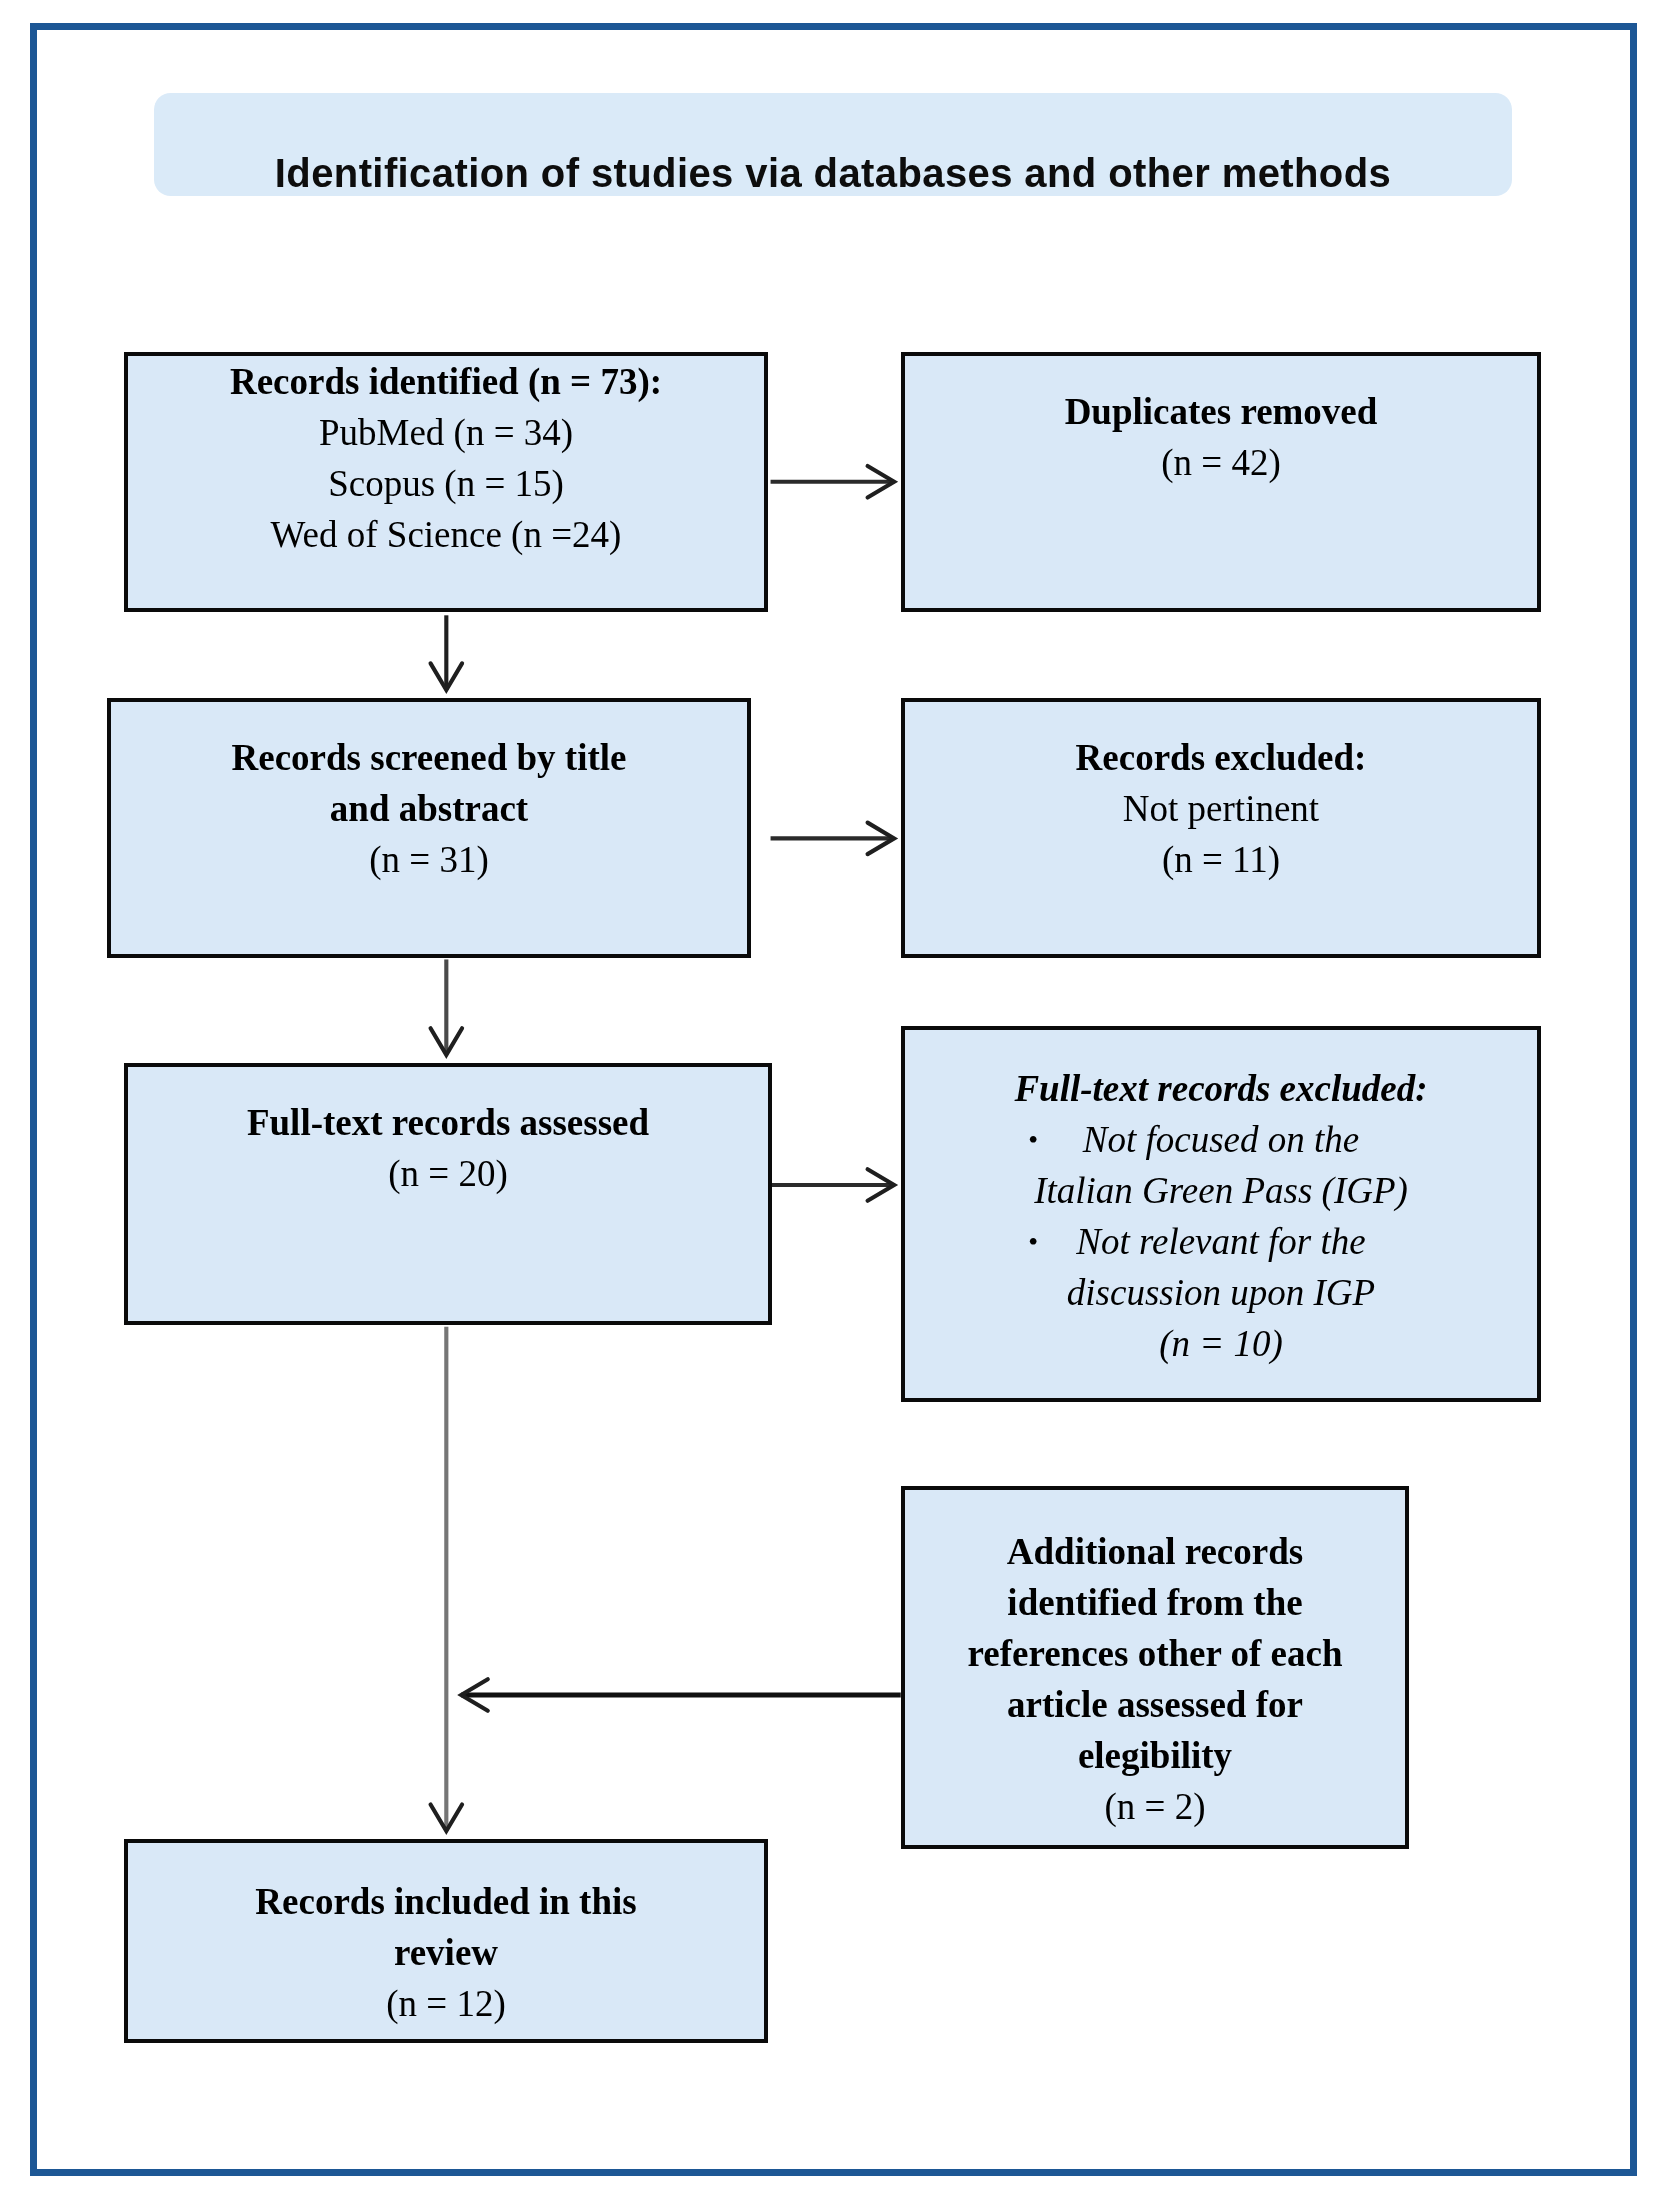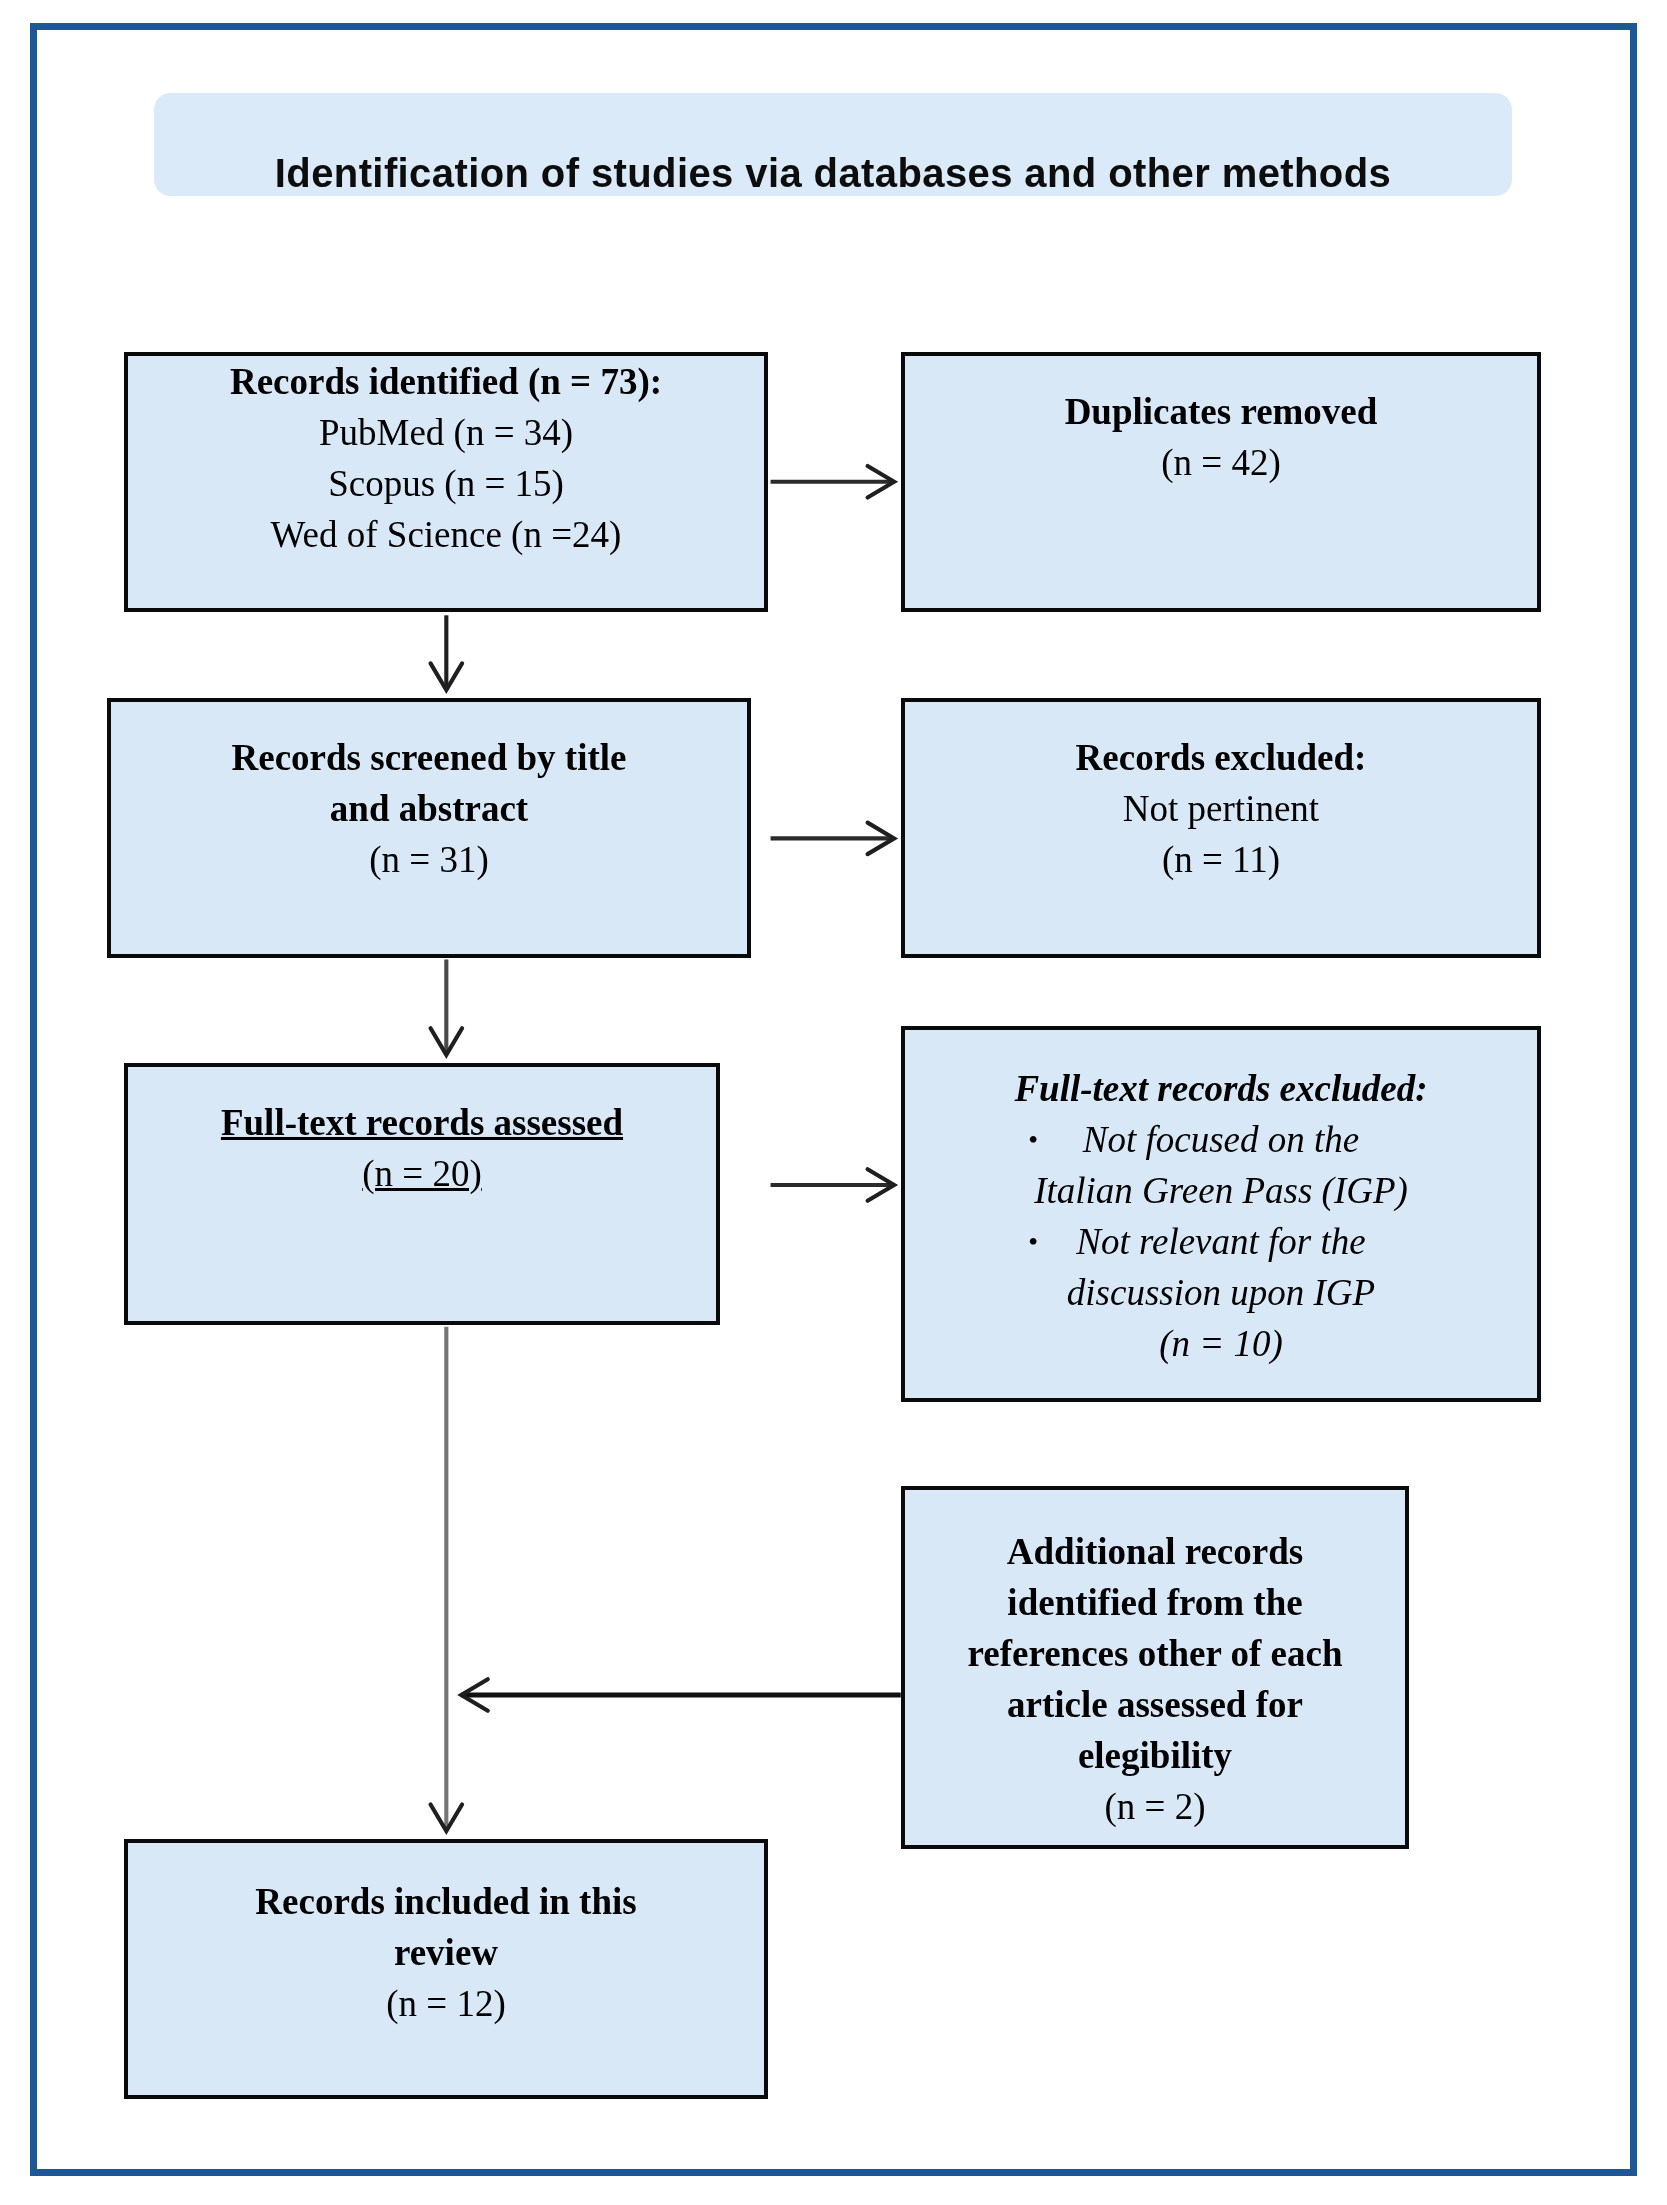--- a/index.html
+++ b/index.html
@@ -51,24 +51,24 @@
     position:absolute;
     left:123px; top:0;
     font-size:28px;
     line-height:51px;
   }
   
   #box-records-identified { left:124px; top:352px;  width:644px; height:260px; }
   #box-duplicates-removed { left:901px; top:352px; width:640px; height:260px; padding-top:30px; }
   #box-records-screened   { left:107px; top:698px;  width:644px; height:260px; padding-top:30px; }
   #box-records-excluded   { left:901px; top:698px; width:640px; height:260px; padding-top:30px; }
-  #box-fulltext-assessed  { left:124px; top:1063px; width:596px; height:262px; padding-top:30px;text-decoration:underline; }
+  #box-fulltext-assessed  { left:124px; top:1063px; width:648px; height:262px; padding-top:30px; }
   #box-fulltext-excluded  { left:901px; top:1026px; width:640px; height:376px; padding-top:33px;font-style:italic; }
   #box-additional-records { left:901px; top:1486px; width:508px; height:363px; padding-top:36px; }
-  #box-records-included   { left:124px; top:1839px; width:644px; height:260px; padding-top:33px; }
+  #box-records-included   { left:124px; top:1839px; width:644px; height:204px; padding-top:33px; }
   svg.arrows { position:absolute; left:0; top:0; width:1668px; height:2205px; pointer-events:none; }
 </style>
 </head>
 <body>
 
 <div id="stage">
 
   <div class="outer-frame"></div>
 
   <div class="banner">

